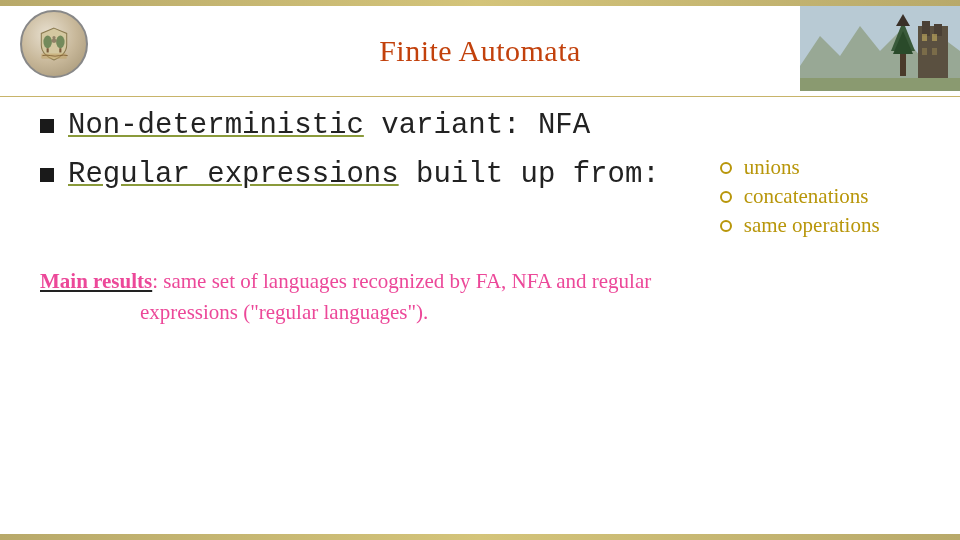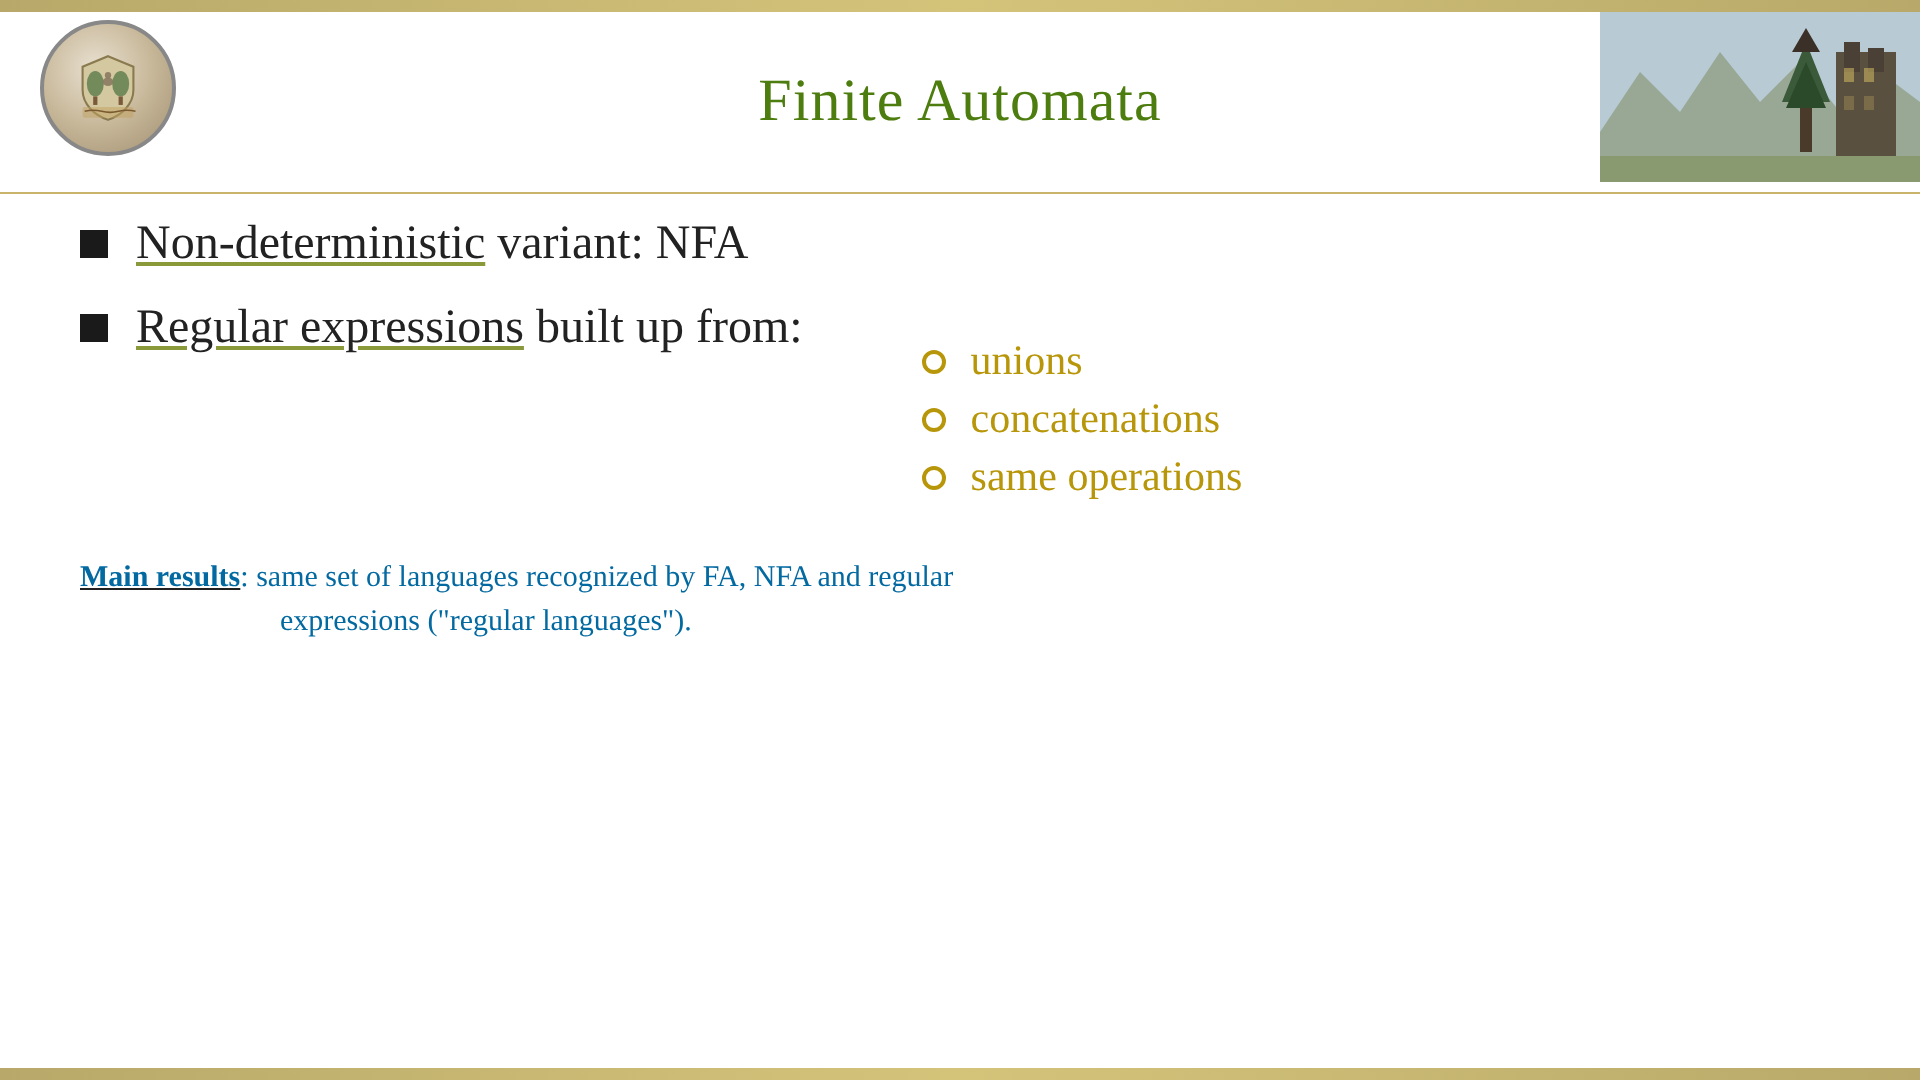--- a/index.html
+++ b/index.html
@@ -80,21 +80,21 @@
       width: 100%;
       height: 100%;
       background: linear-gradient(135deg, #8ca0b0 0%, #6b8090 20%, #c8b89a 40%, #a09070 55%, #7a8070 70%, #d4c4a0 85%, #b8c0c8 100%);
       position: relative;
     }
 
     
     .title {
       font-size: 30px;
       font-weight: normal;
-      color: #4d7c0f;
+      color: #c2410c;
       font-family: Georgia, serif;
       text-align: center;
       letter-spacing: 0.5px;
     }
 
     
     .header-line {
       position: absolute;
       top: 96px;
       left: 0; right: 0;
@@ -129,36 +129,37 @@
       display: inline-block;
       width: 14px;
       height: 14px;
       background: #1a1a1a;
       margin-right: 14px;
       flex-shrink: 0;
       margin-top: 4px;
     }
 
     .main-list > li .item-text {
-      font-size: 24px;
+      font-size: 29px;
       line-height: 1.35;
+      font-family: Liberation Mono, monospace;
     }
 
     
     .underline-olive {
       text-decoration: underline;
       text-decoration-color: #8a9a3a;
       color: #222;
     }
 
     
     .sub-list {
       list-style: none;
       margin-left: 60px;
-      margin-top: 20px;
+      margin-top: 0;
       margin-bottom: 8px;
     }
 
     .sub-list li {
       display: flex;
       align-items: baseline;
       font-size: 21px;
       color: #b8960a;
       margin-bottom: 4px;
     }
@@ -169,22 +170,22 @@
       height: 12px;
       border-radius: 50%;
       border: 2px solid #b8960a;
       margin-right: 12px;
       flex-shrink: 0;
       margin-top: 3px;
     }
 
     
     .main-results {
-      font-size: 15px;
-      color: #0369a1;
+      font-size: 21px;
+      color: #ec4899;
       margin-top: 10px;
       line-height: 1.45;
     }
 
     .main-results-label {
       font-weight: bold;
       text-decoration: underline;
       text-decoration-color: #222;
     }
 

